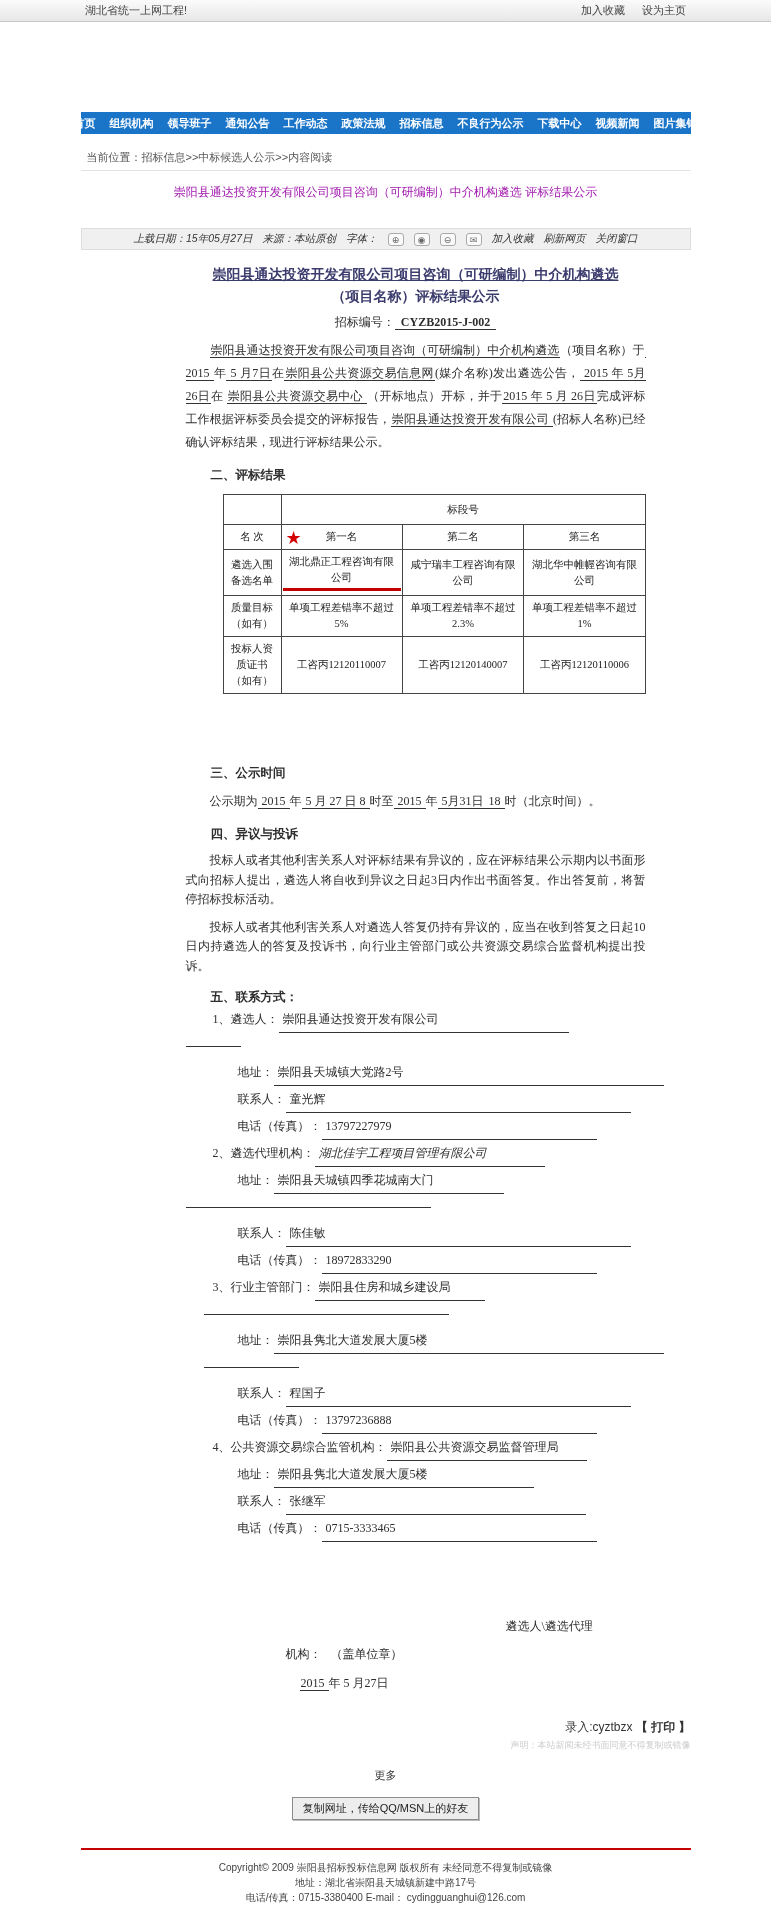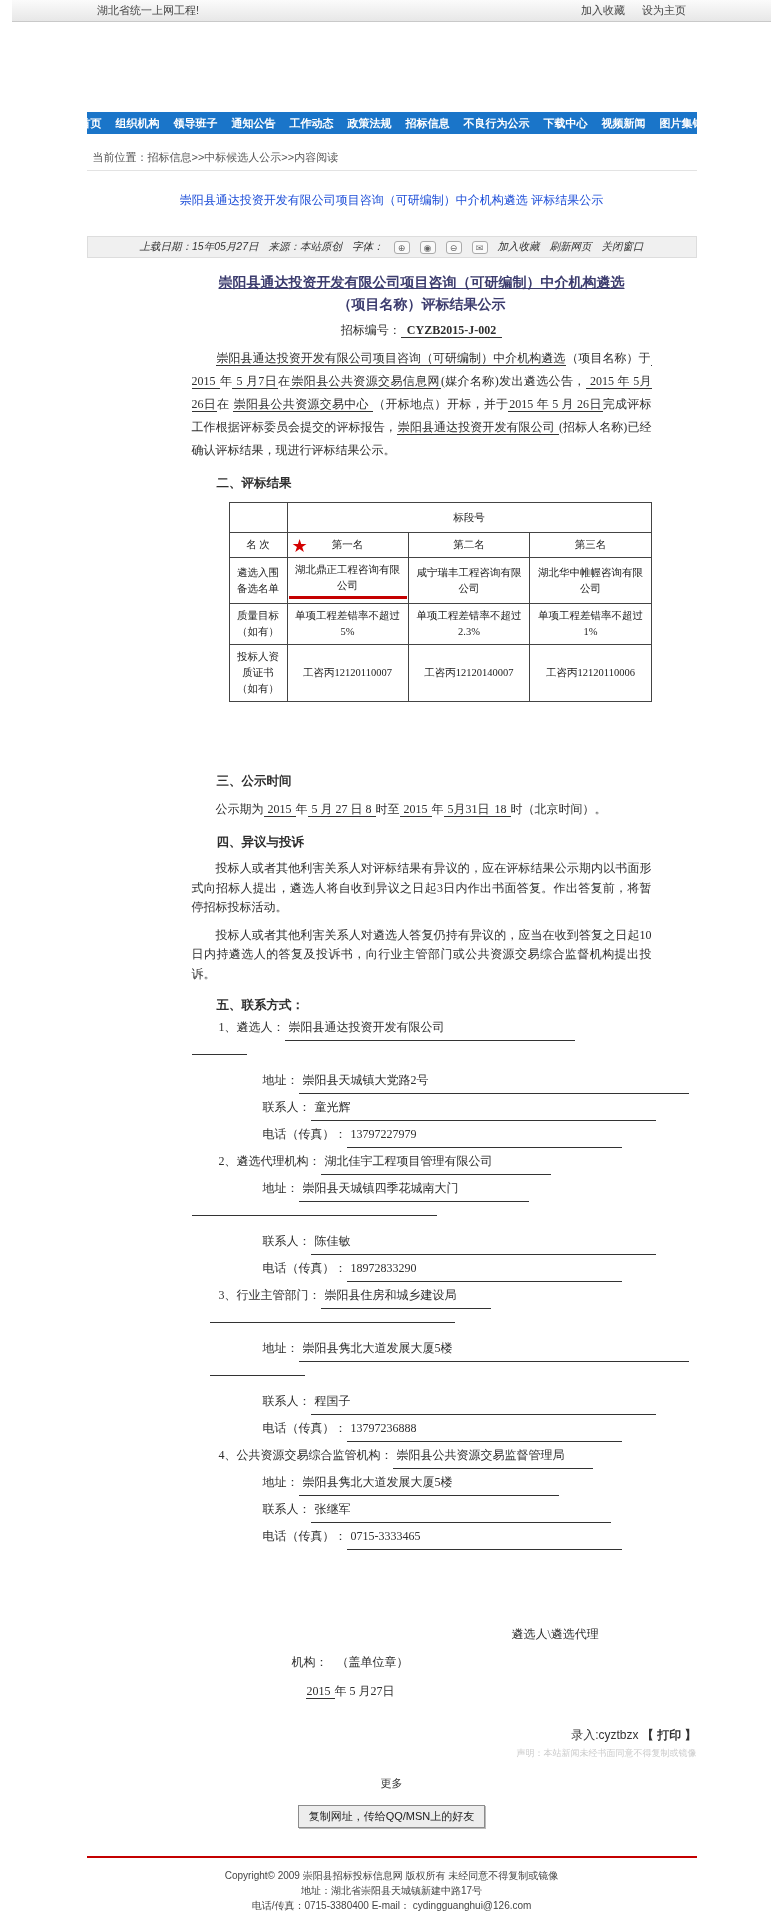--- a/index.html
+++ b/index.html
@@ -1,21 +1,21 @@
 <!DOCTYPE html>
 <html><head>
 <meta charset="utf-8">
 <style>
   * { box-sizing: border-box; margin: 0; padding: 0; }
   body {
     width: 771px; background: #fff;
     font-family: "Liberation Sans", "DejaVu Sans", sans-serif;
     color: #333;
   }
-  .page { width: 771px; height: 1925px; position: relative; overflow: hidden; background:#fff;padding-left:12px; }
+  .page { width: 771px; height: 1925px; position: relative; overflow: hidden; background:#fff; }
 
   
   .topbar {
     height: 22px; background: linear-gradient(#fbfbfb, #e7e7e7);
     border-bottom: 1px solid #c9c9c9;
     display: flex; justify-content: space-between; align-items: center;
     padding: 0 85px 0 85px; font-size: 11px; color: #444;
   }
   .topbar .links span { margin-left: 14px; cursor: pointer; }
 
@@ -27,21 +27,21 @@
     display: flex; align-items: center; justify-content: center;
     font-size: 11px; font-weight: bold; color: #fff;
   }
   .nav span { margin: 0 7px; cursor: pointer; white-space: nowrap; }
 
   
   .breadcrumb { margin-top: 16px; font-size: 11px; color: #555; padding-left: 6px; }
   .breadcrumb a { color: #555; text-decoration: none; cursor: pointer; }
   .crumb-divider { margin-top: 5px; border-top: 1px solid #e3e3e3; }
 
-  .page-title { margin-top: 21px; text-align: center; font-size: 12px; color: #1d4ed8; }
+  .page-title { margin-top: 13px; text-align: center; font-size: 12px; color: #a21caf; }
 
   
   .metabar {
     margin-top: 27px; height: 22px; background: #f0f0f0; border: 1px solid #ddd;
     display: flex; align-items: center; justify-content: center;
     font-size: 10.5px; color: #333; font-style: italic;
   }
   .metabar > span { margin: 0 5px; white-space: nowrap; }
   .icon-chip {
     display: inline-block; width: 16px; height: 13px; line-height: 12px;
@@ -76,21 +76,21 @@
   td.h-top { height: 30px; }
   .first-cell { position: relative; }
   .star { color: #d40000; font-size: 18px; position: absolute; left: 4px; top: 4px; line-height: 18px; }
   .red-underline { height: 3px; background: #c40000; margin: 2px -4px 0 -4px; }
 
   .gap-s3 { height: 58px; }
 
   
   .cline { line-height: 26px; white-space: nowrap; }
   .cl-head { margin-left: 27px; }
-  .cl-sub { margin-left: 71px; }
+  .cl-sub { margin-left: 52px; }
   .fill { display: inline-block; border-bottom: 1px solid #333; padding: 0 4px; }
   .w-name { min-width: 290px; }
   .w-addr { min-width: 390px; }
   .w-person { min-width: 345px; }
   .w-phone { min-width: 275px; }
   .stray { height: 26px; position: relative; }
   .stray i { position: absolute; top: 13px; border-top: 1px solid #333; display: block; }
 
   
   .sig1 { margin: 71px 0 0 320px; line-height: 26px; }
@@ -239,21 +239,21 @@
         <span>地址：</span><span class="fill w-addr">崇阳县天城镇大党路2号</span>
       </div>
       <div class="cline cl-sub">
         <span>联系人：</span><span class="fill w-person">童光辉</span>
       </div>
       <div class="cline cl-sub">
         <span>电话（传真）：</span><span class="fill w-phone">13797227979</span>
       </div>
 
       <div class="cline cl-head">
-        <span>2、</span><span>遴选代理机构：</span><span class="fill" style="min-width:230px;">湖北佳宇工程项目管理有限公司</span>
+        <span>2、</span><span>遴选代理机构：</span><span class="fill" style="min-width:230px;font-style:italic;">湖北佳宇工程项目管理有限公司</span>
       </div>
       <div class="cline cl-sub">
         <span>地址：</span><span class="fill" style="min-width:230px;">崇阳县天城镇四季花城南大门</span>
       </div>
       <div class="stray">
           <i style="left:0;width:245px;"></i>
         </div>
       <div class="cline cl-sub">
         <span>联系人：</span><span class="fill w-person">陈佳敏</span>
       </div>

